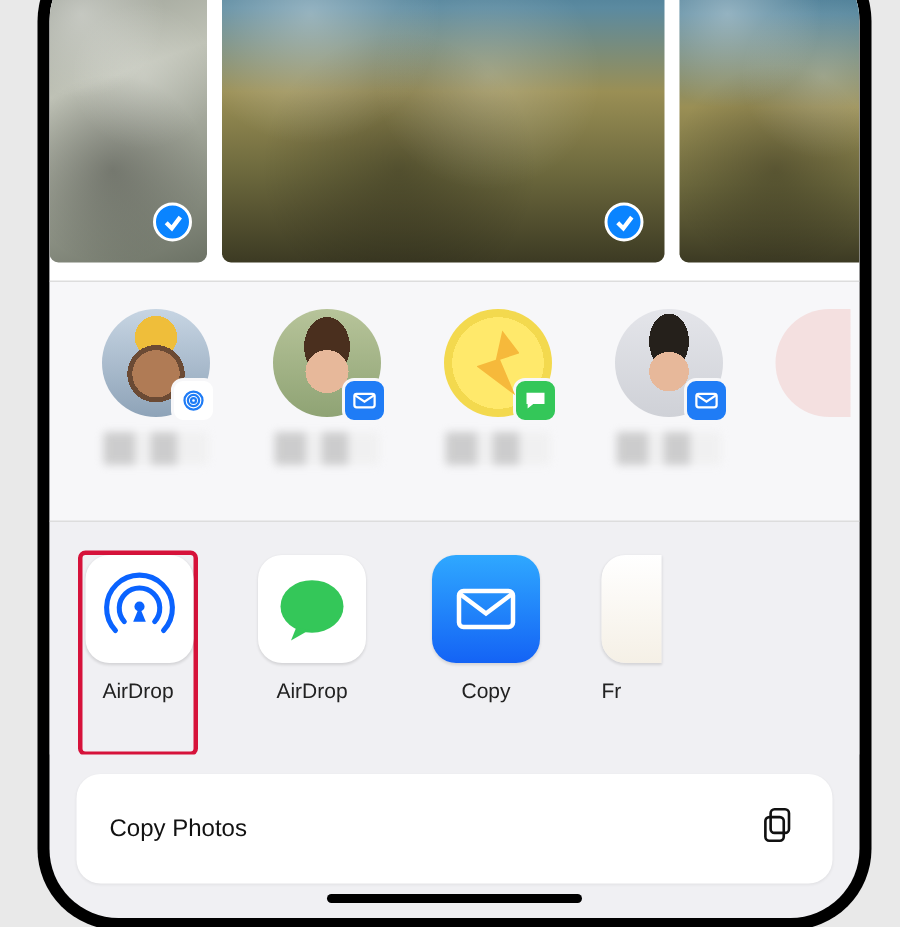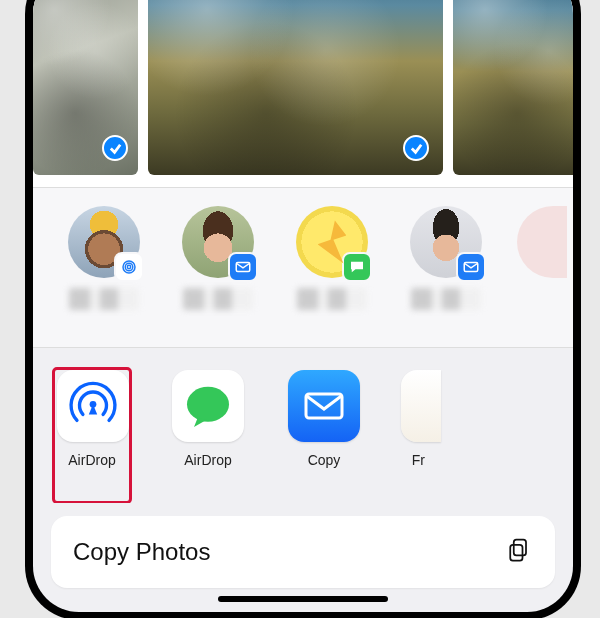--- a/index.html
+++ b/index.html
@@ -177,21 +177,21 @@
     left: 18px; right: 18px;
     top: 548px;
     background: #fff;
     border-radius: 16px;
     padding: 20px 22px;
     display: flex;
     align-items: center;
     justify-content: space-between;
     box-shadow: 0 1px 2px rgba(0,0,0,0.06);
   }
-  .action-title { font-size: 24px; color: #111; }
+  .action-title { font-size: 16px; color: #111; }
   .copy-icon svg { width: 28px; height: 28px; stroke:#111; fill:none; stroke-width:2; }
 
   
   .home-indicator {
     position: absolute;
     bottom: 10px;
     left: 50%;
     transform: translateX(-50%);
     width: 170px;
     height: 6px;
@@ -307,21 +307,21 @@
         <div class="app-icon ic-mail">
           <svg viewBox="0 0 64 64" width="48" height="48">
             <rect x="8" y="16" width="48" height="32" rx="4" fill="none" stroke="#fff" stroke-width="4"></rect>
             <polyline points="8,18 32,36 56,18" fill="none" stroke="#fff" stroke-width="4"></polyline>
           </svg>
         </div>
         <div class="app-label">Copy</div>
       </div>
       <div class="app" style="width:24px">
         <div class="app-icon" style="background:linear-gradient(180deg,#fff,#f5f0e6);width:40px;border-radius:16px 0 0 16px"></div>
-        <div class="app-label" style="text-align:right">Fr</div>
+        <div class="app-label" style="text-align:left">Fr</div>
       </div>
     </div>
 
     <div class="actions">
       <div class="action-title">Copy Photos</div>
       <div class="copy-icon">
         <svg viewBox="0 0 32 32">
           <rect x="10" y="4" width="14" height="18" rx="3"></rect>
           <rect x="6" y="10" width="14" height="18" rx="3"></rect>
         </svg>

